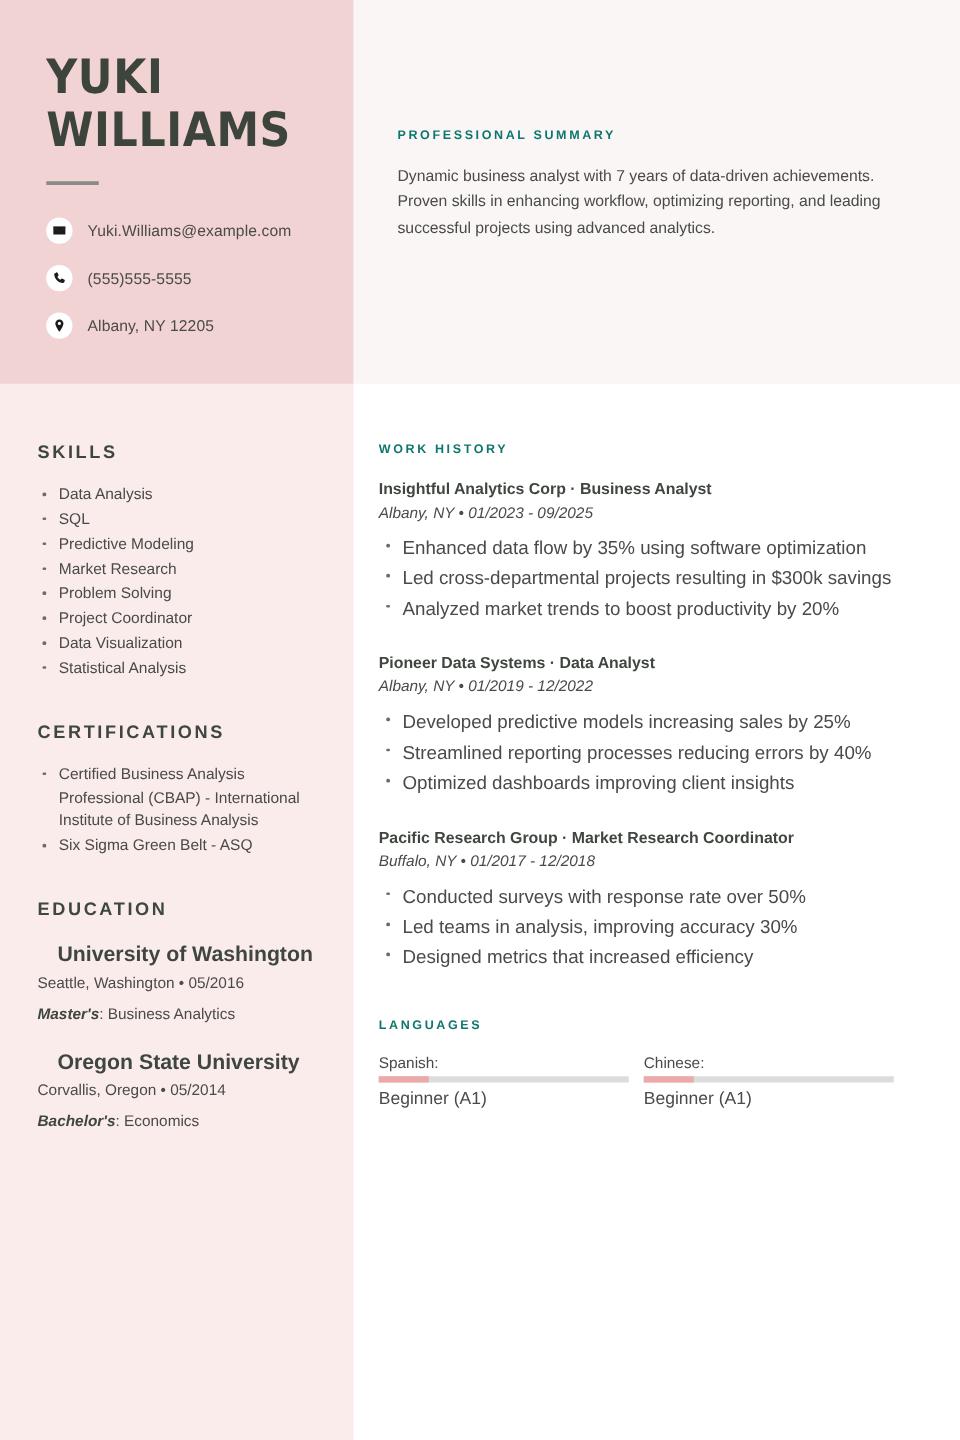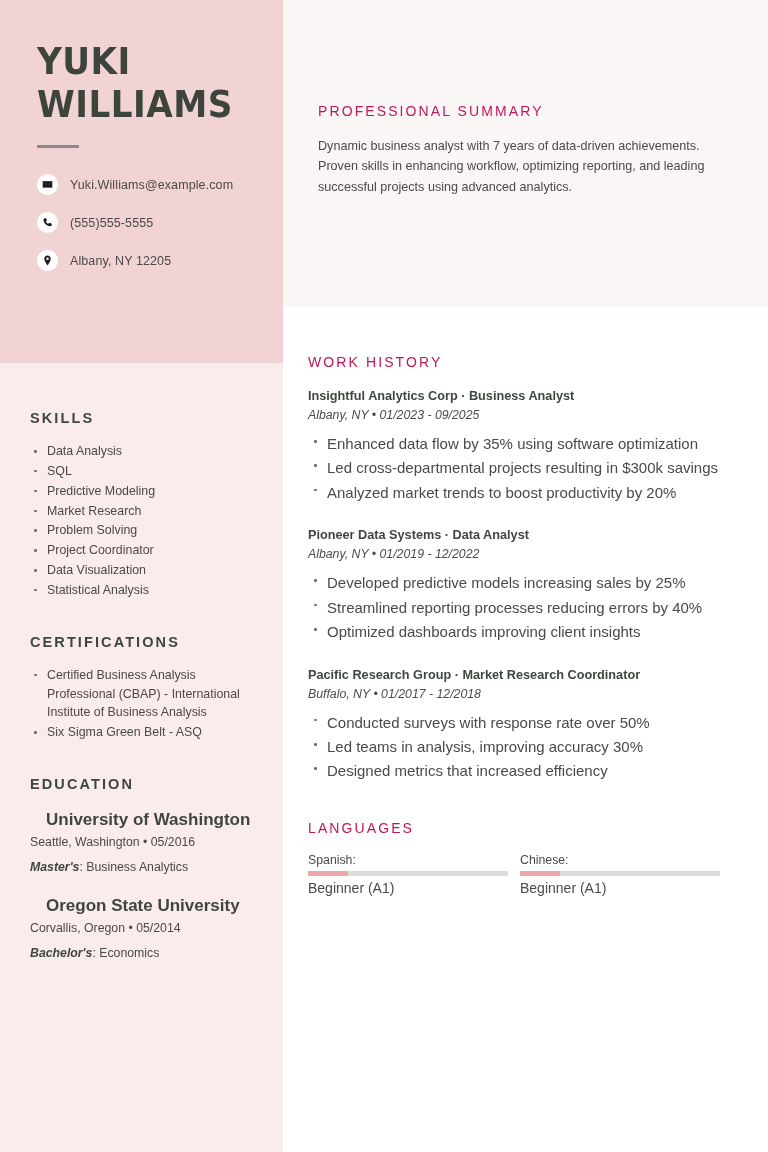--- a/index.html
+++ b/index.html
@@ -28,21 +28,21 @@
   
   .left-col {
     width: 283px;
     flex: 0 0 283px;
     background: #faecea;
     position: relative;
   }
 
   .header-block {
     background: #f2d3d4;
-    height: 363px;
+    height: 307px;
     padding: 40px 30px 0 37px;
   }
 
   .name {
     font-family: "DejaVu Sans Condensed", "Liberation Sans", sans-serif;
     font-size: 38px;
     line-height: 1.12;
     font-weight: 700;
     color: #3c443c;
     letter-spacing: 0.5px;
@@ -156,27 +156,27 @@
     position: relative;
     background: #ffffff;
   }
 
   .summary-block {
     background: #faf6f5;
     height: 307px;
     padding: 103px 40px 0 35px;
   }
 
-  .main-body { padding: 47px 40px 0 25px; }
+  .main-body { padding: 47px 40px 0 20px; }
 
   .main-sec-head {
-    font-size: 14px;
-    font-weight: 400;
+    font-size: 10px;
+    font-weight: 700;
     letter-spacing: 2.1px;
-    color: #be185d;
+    color: #0f766e;
     text-transform: uppercase;
     margin-bottom: 17px;
   }
 
   .summary-text {
     font-size: 12.6px;
     line-height: 1.62;
     color: #4a4a48;
   }
 

